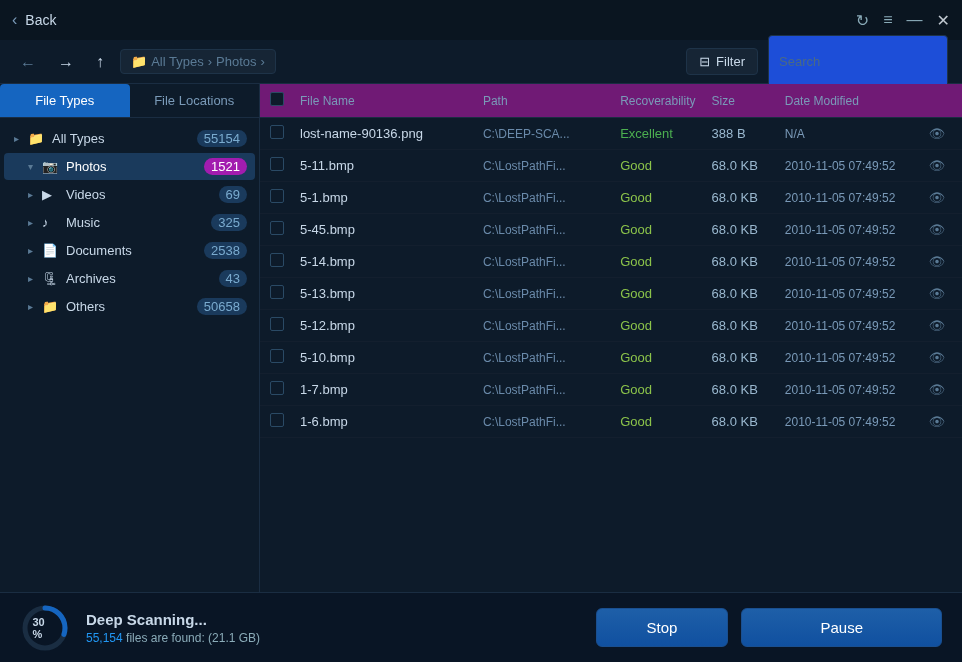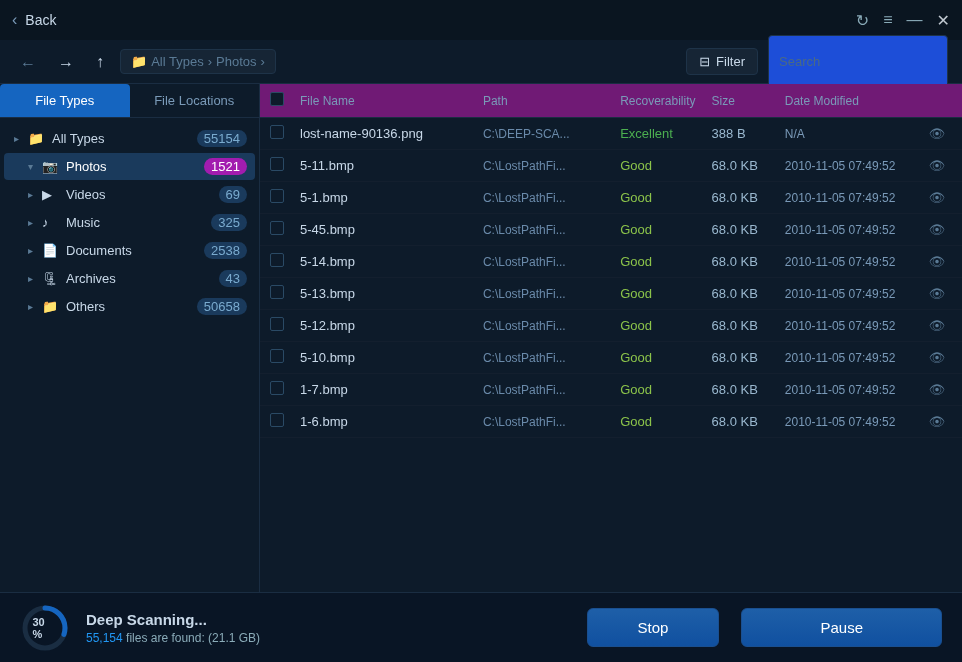--- a/index.html
+++ b/index.html
@@ -281,21 +281,21 @@
       color: #c8d8e8;
     }
     .scan-subtitle {
       font-size: 12px;
       color: #1a7abf;
       margin-top: 3px;
     }
     .scan-subtitle span { color: #2196f3; }
     .bottom-buttons {
       display: flex;
-      gap: 22px;
+      gap: 13px;
       border-radius: 10px;
     }
     .btn-stop {
       background: linear-gradient(180deg, #1e5fa8 0%, #1050a0 100%);
       border: 1px solid #1a4f90;
       border-radius: 6px;
       color: #fff;
       font-size: 15px;
       padding: 10px 50px;
       cursor: pointer;

